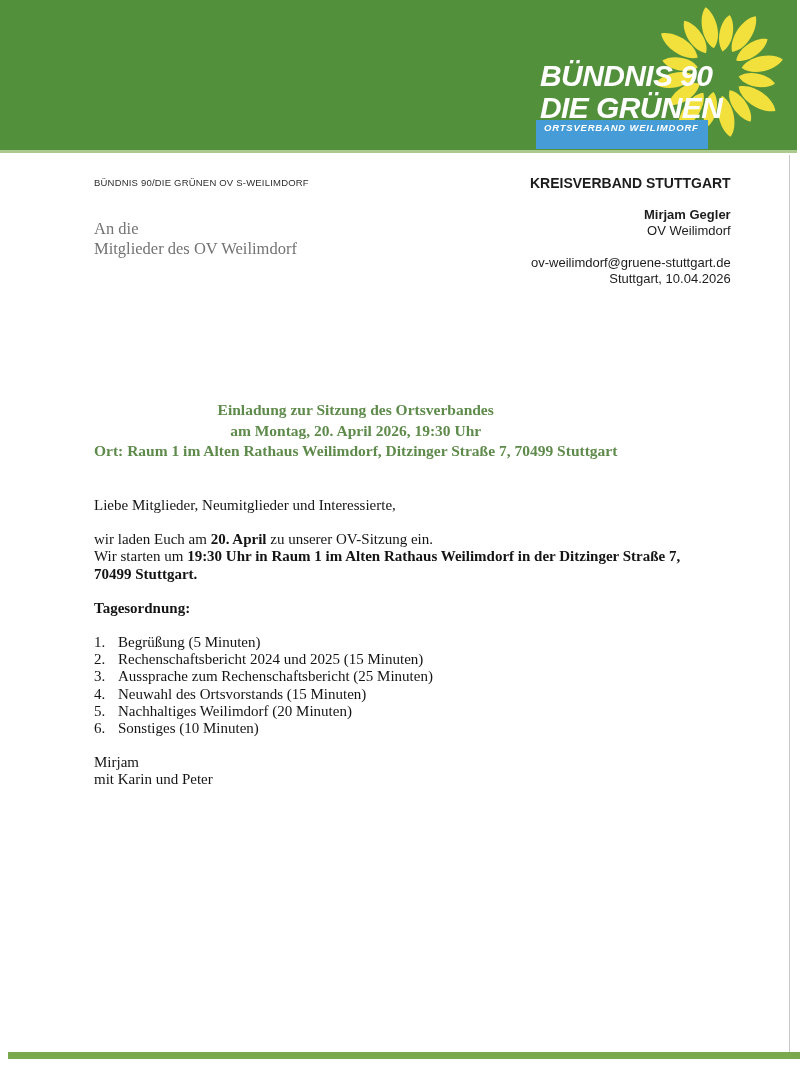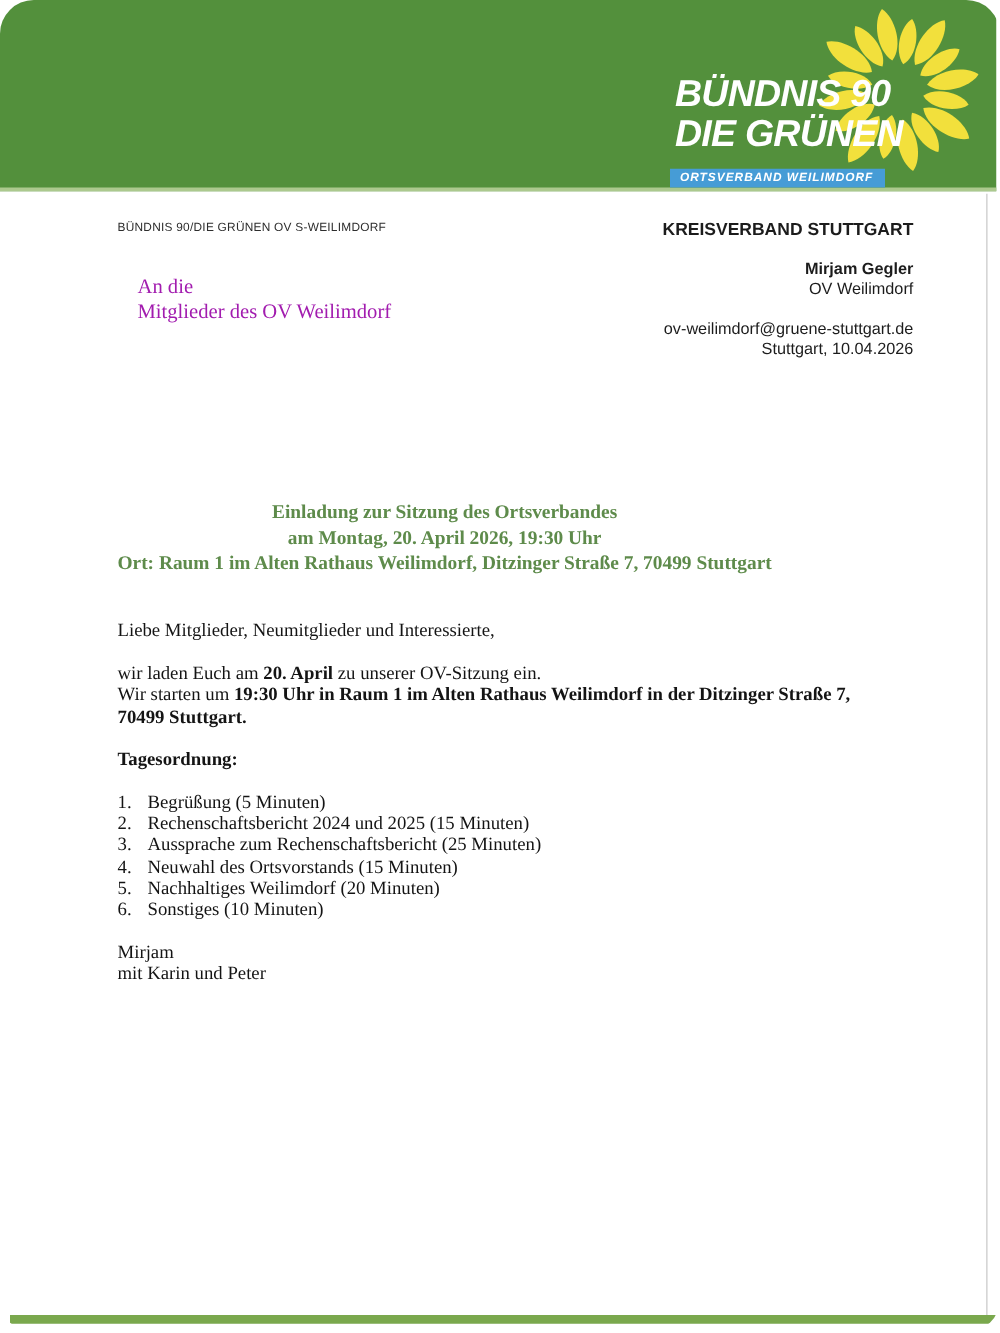--- a/index.html
+++ b/index.html
@@ -1,34 +1,34 @@
 <!DOCTYPE html>
 <html lang="de"><head>
 <meta charset="utf-8">
 <style>
   html,body { margin:0; padding:0; background:#ffffff; }
   .page {
     position:relative; width:800px; height:1066px; background:#ffffff;
-    font-family:"Liberation Sans", sans-serif; overflow:hidden;border-radius:27px;
+    font-family:"Liberation Sans", sans-serif; overflow:hidden;
   }
 
   
   .header {
     position:absolute; top:0; left:0; width:797px; height:150px;
     background:#53903C; border-bottom:3px solid #ACC98E; z-index:1;
   }
   .sunflower { position:absolute; top:4px; left:618px; width:185px; height:142px; z-index:2; }
   .logo-text {
     position:absolute; top:60px; left:540px; z-index:3;
     color:#ffffff; font-style:italic; font-weight:bold;
     font-size:30px; line-height:32px; letter-spacing:-0.6px; white-space:nowrap;
   }
   .banner {
-    position:absolute; top:135px; left:536px; z-index:4;
-    width:172px; height:15px; box-sizing:border-box; background:#469CD6;
+    position:absolute; top:120px; left:536px; z-index:4;
+    width:172px; height:29px; box-sizing:border-box; background:#469CD6;
     color:#ffffff; font-style:italic; font-weight:bold;
     font-size:9.5px; line-height:15px; letter-spacing:0.8px; padding-left:8px;
     white-space:nowrap;
   }
 
   
   .page-edge-line {
     position:absolute; left:789px; top:155px; width:1px; height:897px;
     background:#c9c9c9;
   }
@@ -38,22 +38,21 @@
   }
 
   
   .sender-line {
     position:absolute; left:94px; top:177px;
     font-size:9.5px; letter-spacing:0.2px; color:#2d2d2d; white-space:nowrap;
   }
   .recipient {
     position:absolute; left:94px; top:219px;
     font-family:"Liberation Serif", serif; font-size:16.5px; line-height:19.5px;
-    color:#a21caf;
-    margin-left:16px;
+    color:#737373;
   }
   .contact {
     position:absolute; left:530px; top:175px;
     font-size:13px; line-height:16px; color:#1c1c1c;text-align:right;
   }
   .contact .org  { font-weight:bold; font-size:14px; margin-bottom:16px; white-space:nowrap; }
   .contact .name { font-weight:bold; }
   .contact .unit { margin-bottom:16px; }
   .contact .email{ }
 

